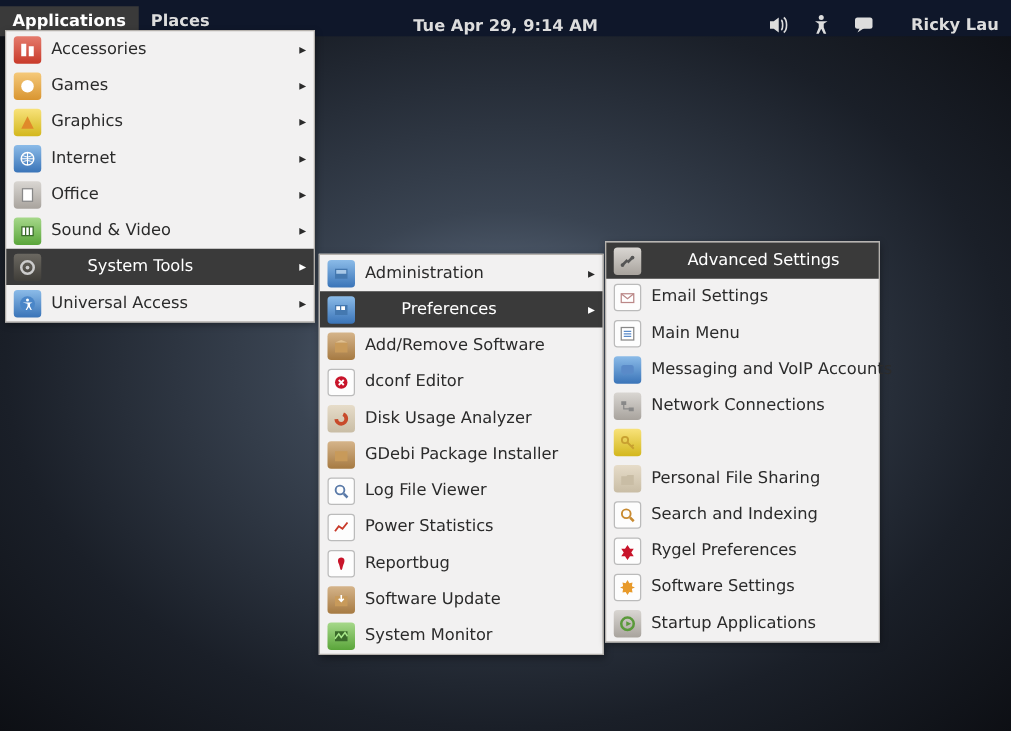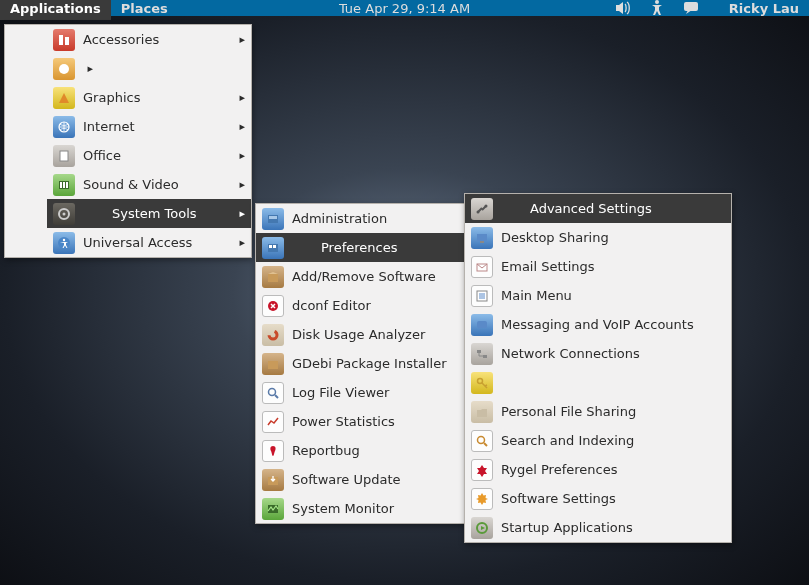--- a/index.html
+++ b/index.html
@@ -7,24 +7,24 @@
       width: 809px;
       height: 585px;
       background: radial-gradient(ellipse at center, #6b7a8f 0%, #3a4452 30%, #1a1f28 70%, #0d0f14 100%);
       font-family: "DejaVu Sans", "Liberation Sans", sans-serif;
       font-size: 13px;
       color: #2e2e2e;
       overflow: hidden;
       position: relative;
     }
     .top-panel {
-      height: 16px;
-      background: #0369a1;
+      height: 29px;
+      background: #0f172a;
       display: flex;
-      align-items: center;
+      align-items: flex-end;
       position: relative;
     }
     .panel-btn {
       height: 24px;
       padding: 0 10px;
       display: flex;
       align-items: center;
       color: #ddd;
       font-weight: bold;
       font-size: 13px;
@@ -32,42 +32,42 @@
     }
     .panel-btn.active {
       background: #3a3a3a;
       color: #fff;
     }
     .panel-center {
       position: absolute;
       left: 50%;
       transform: translateX(-50%);
       color: #ddd;
-      font-weight: normal;
+      font-weight: bold;
       font-size: 13px;
     }
     .panel-right {
       margin-left: auto;
       display: flex;
       align-items: center;
       gap: 16px;
       padding-right: 10px;
     }
     .panel-icon { width: 18px; height: 18px; display:flex; align-items:center; justify-content:center; }
     .user-name { color: #ddd; font-weight: bold; font-size: 13px; padding-left: 13px; }
     
     .menu-col {
       position: absolute;
       background: #f2f1f1;
       border: 1px solid #b5b1ac;
       box-shadow: 1px 2px 6px rgba(0,0,0,0.4);
     }
-    .menu-col.level1 { top: 24px; left: 4px; width: 248px; padding-left: 42px; }
+    .menu-col.level1 { top: 24px; left: 4px; width: 248px; }
     .menu-col.level2 { top: 203px; left: 255px; width: 228px; }
-    .menu-col.level3 { top: 193px; left: 464px; width: 268px; }
+    .menu-col.level3 { top: 193px; left: 484px; width: 220px; }
     
     .menu-item {
       height: 29px;
       display: flex;
       align-items: center;
       padding: 0 6px;
       gap: 8px;
       cursor: pointer;
       color: #2b2b2b;
       white-space: nowrap;
@@ -147,20 +147,21 @@
       </span>
     <span class="label">Accessories</span>
     <span class="chev">▸</span>
   </div>
   <div class="menu-item">
     <span class="micon ic-orange">
         <svg width="14" height="14">
           <circle cx="7" cy="7" r="5" fill="#fff"></circle>
         </svg>
       </span>
+    <span class="label">Games</span>
     <span class="chev">▸</span>
   </div>
   <div class="menu-item">
     <span class="micon ic-yellow">
         <svg width="14" height="14">
           <path d="M2 12 L7 2 L12 12 Z" fill="#e08a2a"></path>
         </svg>
       </span>
     <span class="label">Graphics</span>
     <span class="chev">▸</span>
@@ -325,29 +326,20 @@
     <span class="micon ic-grey">
         <svg width="14" height="14">
           <path d="M3 10l4-4M11 4l-4 4" stroke="#555" stroke-width="2"></path>
           <circle cx="3" cy="10" r="1.5" fill="#555"></circle>
           <circle cx="11" cy="4" r="1.5" fill="#555"></circle>
         </svg>
       </span>
     <span class="label">Advanced Settings</span>
   </div>
   <div class="menu-item">
-    <span class="micon ic-blue">
-        <svg width="14" height="14">
-          <rect x="2" y="3" width="10" height="7" fill="#5a8ac8"></rect>
-          <rect x="5" y="10" width="4" height="2" fill="#888"></rect>
-        </svg>
-      </span>
-    <span class="label">Desktop Sharing</span>
-  </div>
-  <div class="menu-item">
     <span class="micon ic-white">
         <svg width="14" height="14">
           <rect x="2" y="4" width="10" height="7" fill="#fff" stroke="#b88"></rect>
           <path d="M2 4l5 4 5-4" fill="none" stroke="#b88"></path>
         </svg>
       </span>
     <span class="label">Email Settings</span>
   </div>
   <div class="menu-item">
     <span class="micon ic-white">

